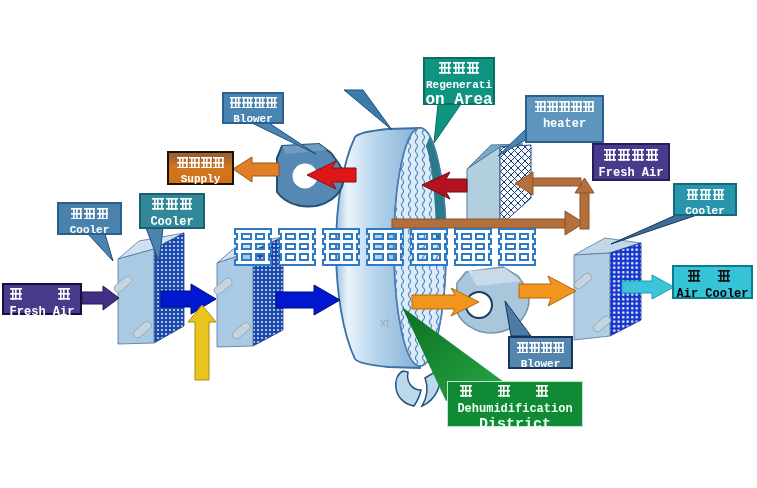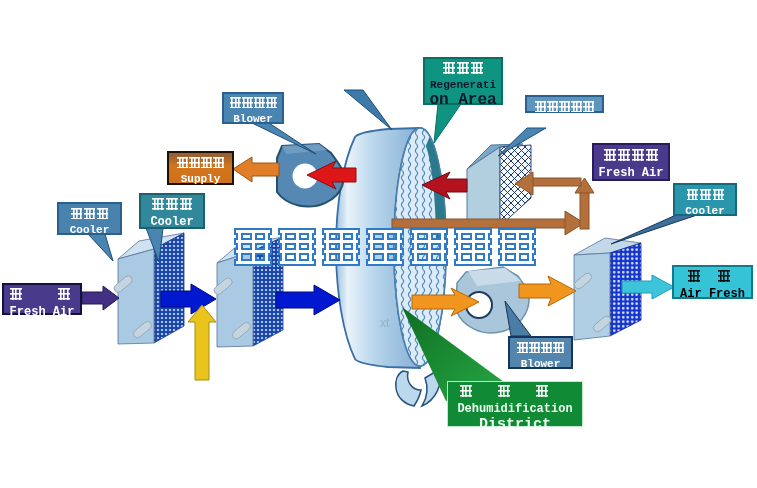--- a/index.html
+++ b/index.html
@@ -166,32 +166,32 @@
 <polygon points="412,295 455,295 451,288 479,302 451,316 455,309 412,309" fill="#f0961e" stroke="#b5670a" stroke-width="1"></polygon>
 
 <polygon points="519,284 551,284 548,276 576,291 548,306 551,298 519,298" fill="#f0961e" stroke="#b5670a" stroke-width="1"></polygon>
 
 <polygon points="622,281 652,281 652,275 674,287 652,299 652,293 622,293" fill="#3ec4da" stroke="#18a0b8" stroke-width="1"></polygon>
 
 <text x="380" y="327" font-family="Liberation Sans" font-size="12" fill="rgba(140,155,170,0.6)">xt</text>
 </svg>
 
 
-<div class="lbl" style="left:423px;top:57px;width:80px;height:48px;background:#0f9482;border:2px solid #0a6e60;color:#0f172a;">
+<div class="lbl" style="left:423px;top:57px;width:72px;height:48px;background:#0f9482;border:2px solid #0a6e60;color:#ffffff;">
  <div style="margin-top:2px;"><span class="c"></span><span class="c" style="margin-left:2px"></span><span class="c" style="margin-left:2px"></span></div>
  <span class="en" style="font-size:11px;">Regenerati</span>
  <span class="en" style="font-size:16px;">on Area</span>
 </div>
 
 <div class="lbl" style="left:222px;top:92px;width:62px;height:32px;background:#4a84b0;border:2px solid #2a6090;color:#fff;">
  <div style="margin-top:1px;"><span class="c" style="width:11px;height:11px;"></span><span class="c" style="width:11px;height:11px;margin-left:1px"></span><span class="c" style="width:11px;height:11px;margin-left:1px"></span><span class="c" style="width:11px;height:11px;margin-left:1px"></span></div>
  <span class="en" style="font-size:11px;">Blower</span>
 </div>
 
-<div class="lbl" style="left:525px;top:95px;width:79px;height:18px;background:#5d95bd;border:2px solid #2a6090;color:#fff;">
+<div class="lbl" style="left:525px;top:95px;width:79px;height:48px;background:#5d95bd;border:2px solid #2a6090;color:#fff;">
  <div style="margin-top:2px;"><span class="c" style="width:11px;height:11px;"></span><span class="c" style="width:11px;height:11px;margin-left:1px"></span><span class="c" style="width:11px;height:11px;margin-left:1px"></span><span class="c" style="width:11px;height:11px;margin-left:1px"></span><span class="c" style="width:11px;height:11px;margin-left:1px"></span></div>
  <span class="en" style="font-size:12px;">heater</span>
 </div>
 
 <div class="lbl" style="left:167px;top:151px;width:67px;height:34px;background:linear-gradient(#9a6030 8%,#d1761e 45%,#cf701a);border:2px solid #1a1208;color:#fff;">
  <div style="margin-top:2px;"><span class="c" style="width:11px;height:11px;"></span><span class="c" style="width:11px;height:11px;margin-left:1px"></span><span class="c" style="width:11px;height:11px;margin-left:1px"></span><span class="c" style="width:11px;height:11px;margin-left:1px"></span></div>
  <span class="en" style="font-size:11px;">Supply</span>
 </div>
 
 <div class="lbl" style="left:592px;top:143px;width:78px;height:38px;background:#4a3a8c;border:2px solid #2a1c5c;color:#fff;">
@@ -215,21 +215,21 @@
 </div>
 
 <div class="lbl" style="left:2px;top:283px;width:80px;height:32px;background:#4a3a8c;border:2px solid #141040;color:#fff;">
  <div style="margin-top:2px;text-align:left;padding:0 6px;"><span class="c"></span><span class="c" style="margin-left:36px"></span></div>
  <span class="en" style="font-size:12px;">Fresh Air</span>
 </div>
 
 
 <div class="lbl" style="left:672px;top:265px;width:81px;height:34px;background:#35c3d8;border:2px solid #0f7a8c;color:#000;">
  <div style="margin-top:2px;text-align:left;padding:0 14px;"><span class="ck"></span><span class="ck" style="margin-left:18px"></span></div>
- <span class="en" style="font-size:12px;">Air Fresh</span>
+ <span class="en" style="font-size:12px;">Air Cooler</span>
 </div>
 
 <div class="lbl" style="left:508px;top:336px;width:65px;height:33px;background:#5486ad;border:2px solid #15355c;color:#fff;">
  <div style="margin-top:2px;"><span class="c" style="width:11px;height:11px;"></span><span class="c" style="width:11px;height:11px;margin-left:1px"></span><span class="c" style="width:11px;height:11px;margin-left:1px"></span><span class="c" style="width:11px;height:11px;margin-left:1px"></span></div>
  <span class="en" style="font-size:11px;">Blower</span>
 </div>
 
 <div class="lbl" style="left:447px;top:381px;width:136px;height:46px;background:#118a35;border:1px solid #bfe8cf;color:#eafff0;">
  <div style="margin-top:2px;text-align:left;padding:0 12px;"><span class="c"></span><span class="c" style="margin-left:26px"></span><span class="c" style="margin-left:26px"></span></div>
  <span class="en" style="font-size:12px;">Dehumidification</span>

